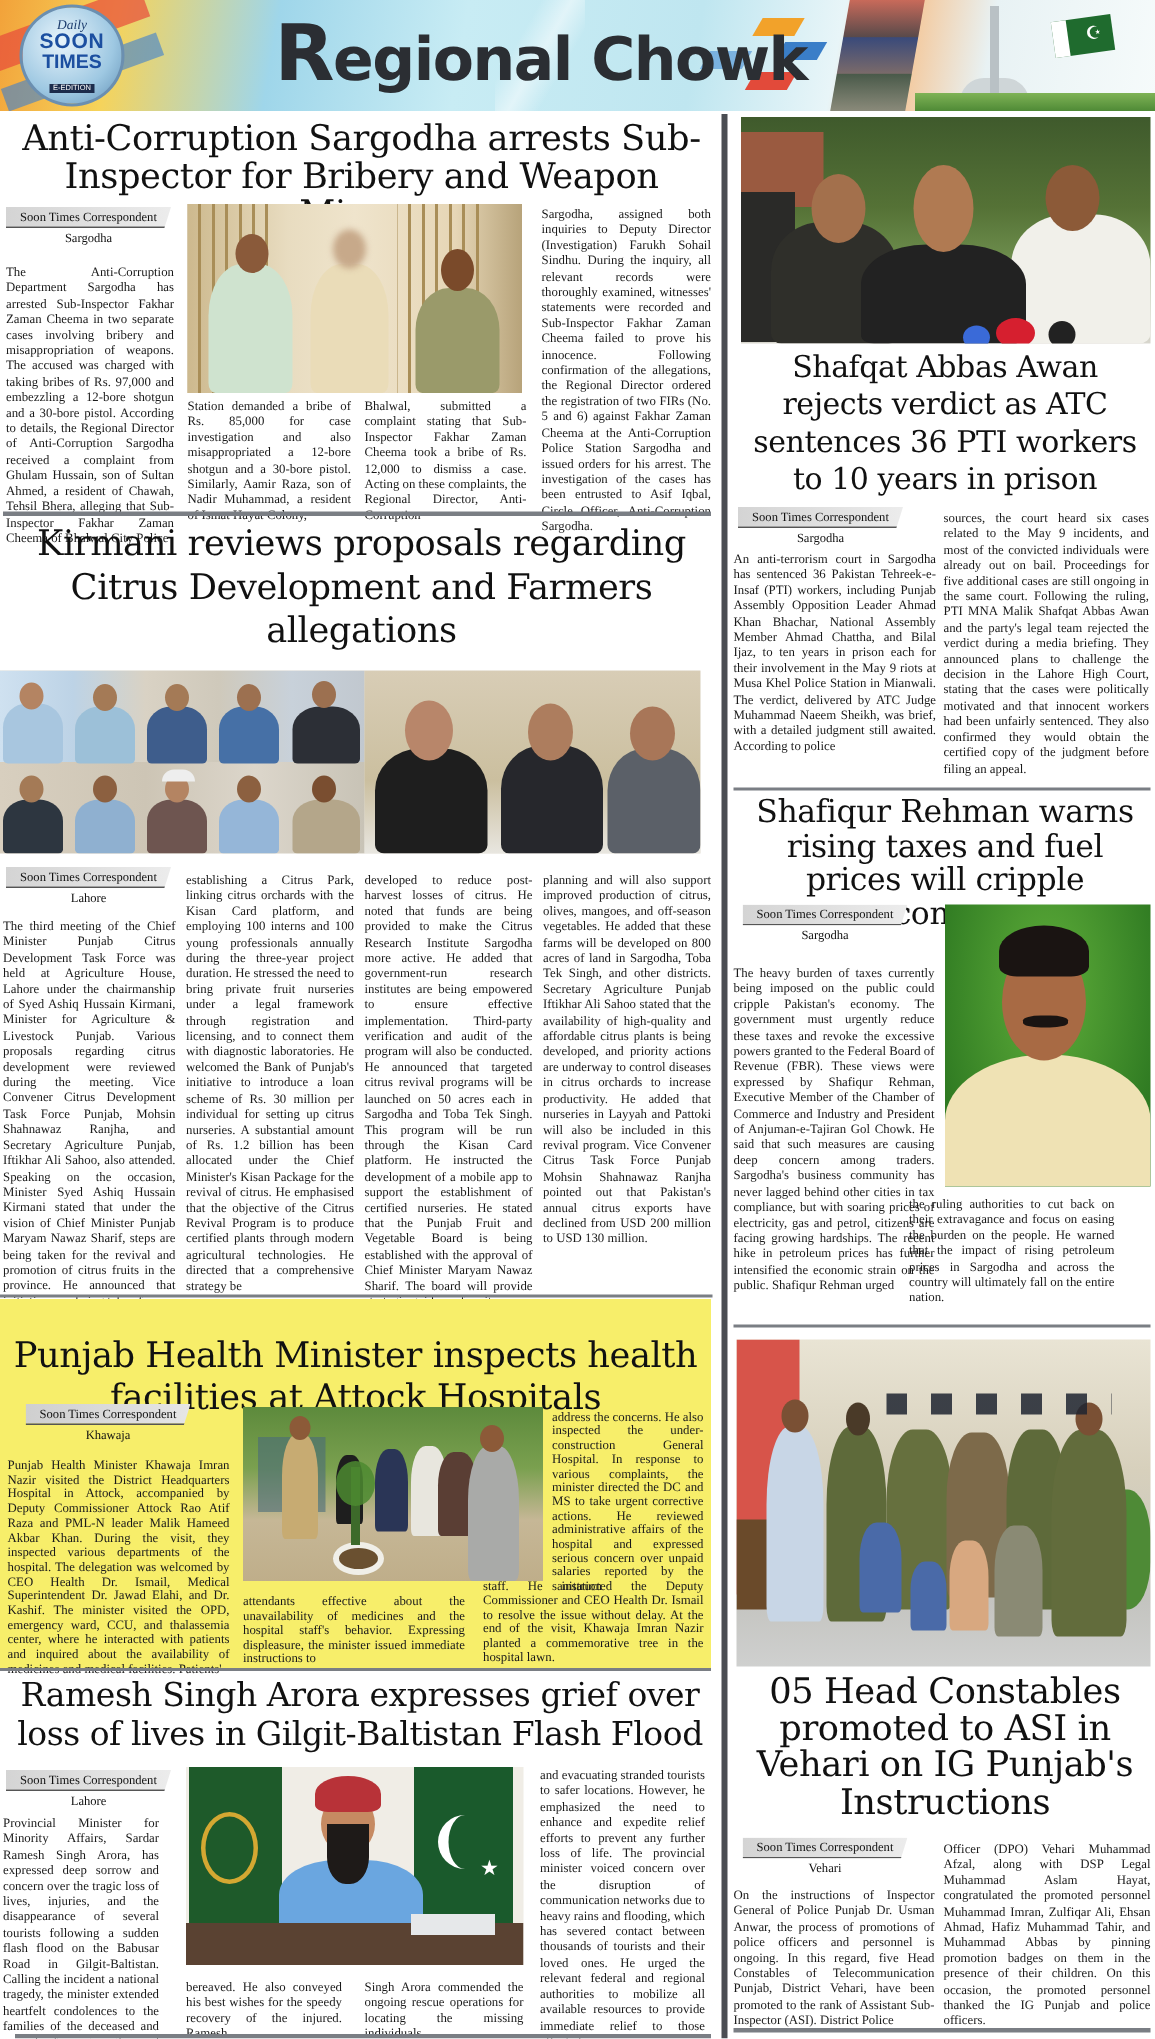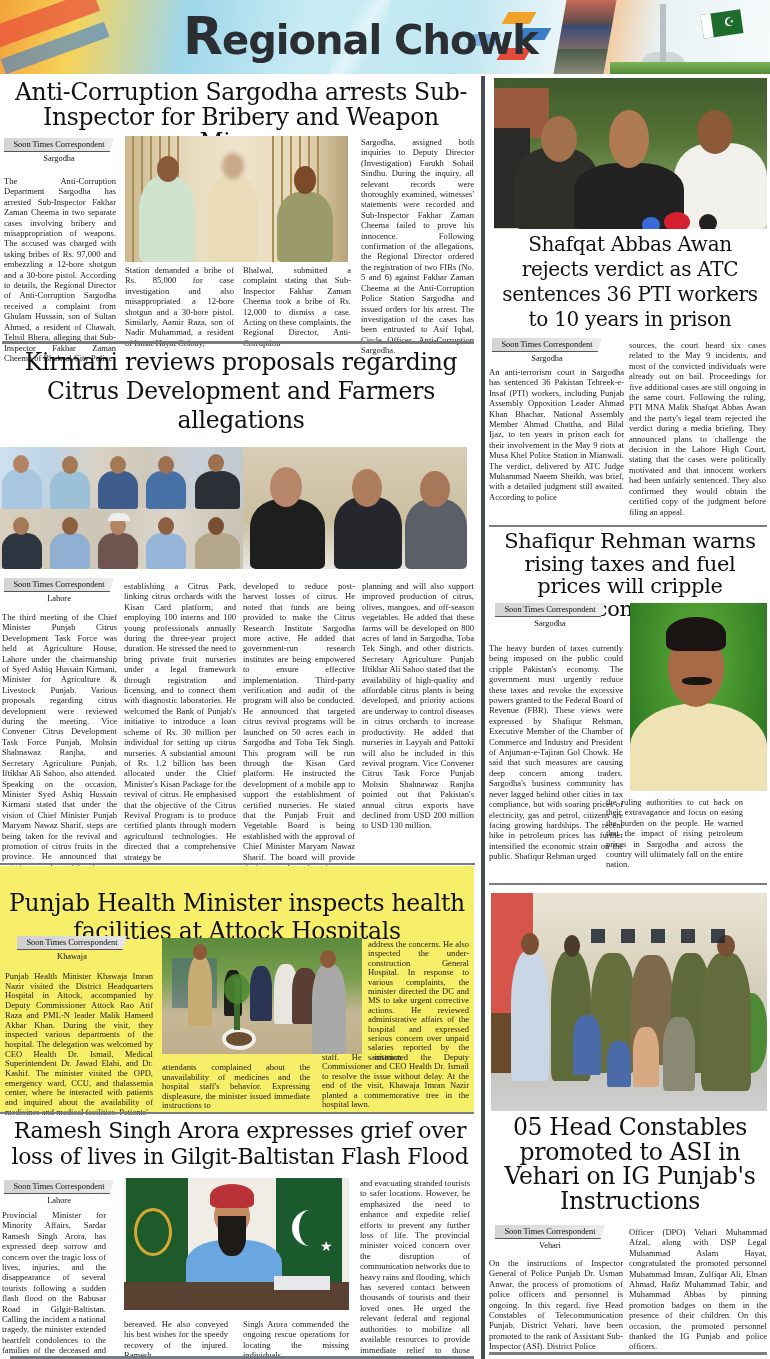--- a/index.html
+++ b/index.html
@@ -46,20 +46,26 @@
 <body>
 
 <header id="masthead" class="abs">
   <div class="stripe1"></div>
   <div class="stripe2"></div>
   <div class="stripe3"></div>
   <div class="diamond" style="left:505px;top:12px;background:#f2a22a"></div>
   <div class="diamond" style="left:520px;top:28px;background:#3a7ec8"></div>
   <div class="diamond" style="left:500px;top:48px;background:#e24a3a"></div>
   <div class="diamond" style="left:470px;top:34px;background:#5a9ad8;opacity:.7"></div>
+  <div id="logo">
+    <span class="daily">Daily</span>
+    <span class="soon">SOON</span>
+    <span class="times">TIMES</span>
+    <span class="edition">E-EDITION</span>
+  </div>
   <div id="mast-title"><span class="big">R</span><span>egional Chowk</span></div>
   <div id="mast-photos"></div>
   <div id="mast-tower-base"></div>
   <div id="mast-tower"></div>
   <div id="mast-flag">
       <span class="moon">☪</span>
     </div>
   <div id="mast-grass"></div>
 </header>
 
@@ -188,21 +194,21 @@
     <div class="person" style="left:62px;top:32px;width:18px;height:46px;background:#1e1e1e"></div>
     <div class="person" style="left:88px;top:28px;width:22px;height:55px;background:#2a3556"></div>
     <div class="person" style="left:112px;top:26px;width:24px;height:60px;background:#e8e6de"></div>
     <div class="person" style="left:130px;top:30px;width:26px;height:56px;background:#5a3e34"></div>
     <div class="person" style="left:150px;top:26px;width:34px;height:90px;background:#a9aaa8"></div>
     <div class="head" style="left:158px;top:12px;width:16px;height:18px;background:#8c5a38"></div>
     <div class="abs" style="left:60px;top:90px;width:34px;height:22px;border-radius:50%;border:4px solid #f0efe8;background:#6a5030"></div>
     <div class="abs" style="left:72px;top:40px;width:6px;height:52px;background:#3d6a2a"></div>
     <div class="abs" style="left:62px;top:36px;width:26px;height:30px;border-radius:50%;background:#4c8a30;opacity:.85"></div>
   </div>
-  <p class="txt" style="left:162px;top:197px;width:148px;line-height:9.5px">attendants complained about the unavailability of medicines and the hospital staff's behavior. Expressing displeasure, the minister issued immediate instructions to</p>
+  <p class="txt" style="left:162px;top:197px;width:148px;line-height:9.5px">attendants effective about the unavailability of medicines and the hospital staff's behavior. Expressing displeasure, the minister issued immediate instructions to</p>
   <p class="txt" style="left:322px;top:187px;width:147px;line-height:9.4px">staff. He instructed the Deputy Commissioner and CEO Health Dr. Ismail to resolve the issue without delay. At the end of the visit, Khawaja Imran Nazir planted a commemorative tree in the hospital lawn.</p>
   <p class="txt" style="left:368px;top:74px;width:101px;line-height:9.4px">address the concerns. He also inspected the under-construction General Hospital. In response to various complaints, the minister directed the DC and MS to take urgent corrective actions. He reviewed administrative affairs of the hospital and expressed serious concern over unpaid salaries reported by the sanitation</p>
 </article>
 <div class="rule" style="left:0;top:1112px;width:474px;height:2px"></div>
 
 <article>
   <div class="photo" style="left:491px;top:893px;width:276px;height:218px;background:linear-gradient(180deg,#e9e4d4 0%,#d7d0bc 40%,#c4c4c0 80%,#cfd0cf 100%)">
     <div class="abs" style="left:0;top:0;width:42px;height:170px;background:#d7544a"></div>
     <div class="abs" style="left:0;top:120px;width:40px;height:60px;background:#6a4a2a"></div>
     <div class="abs" style="left:238px;top:100px;width:38px;height:80px;border-radius:40%;background:#4e8a36"></div>

